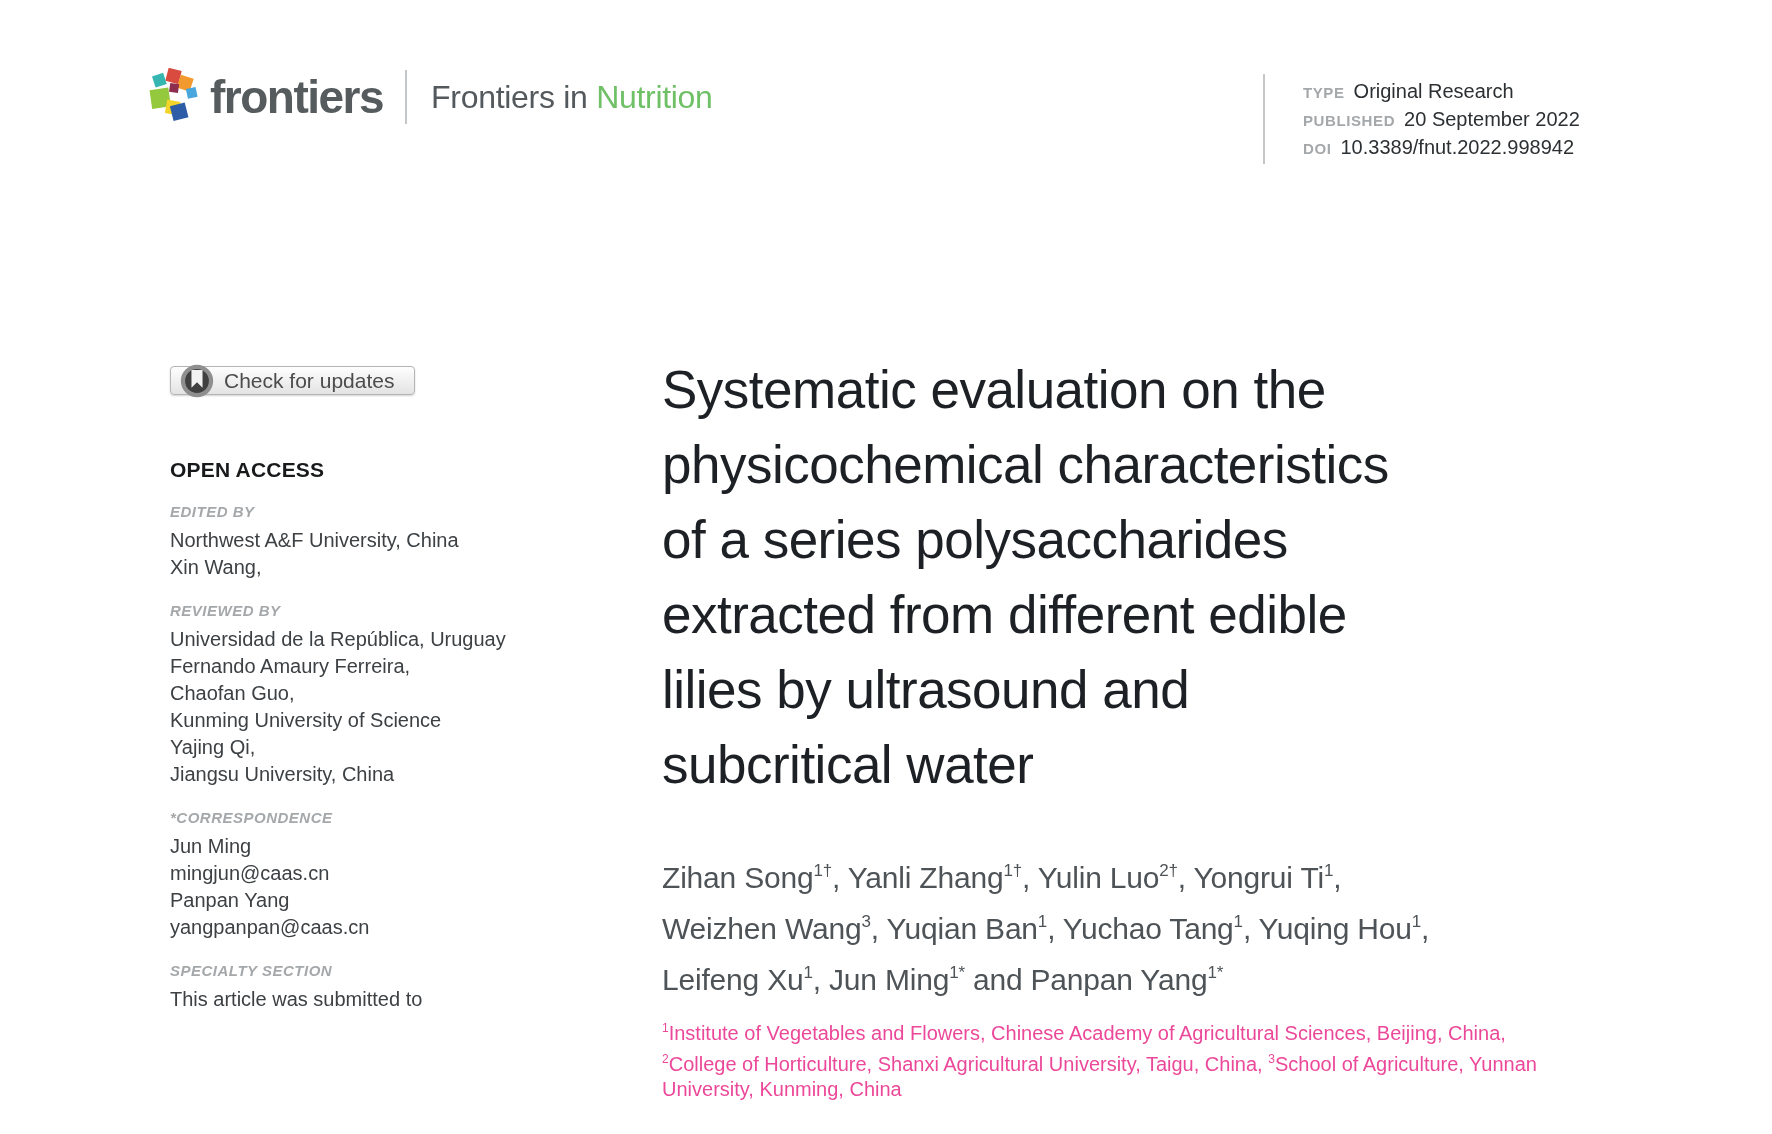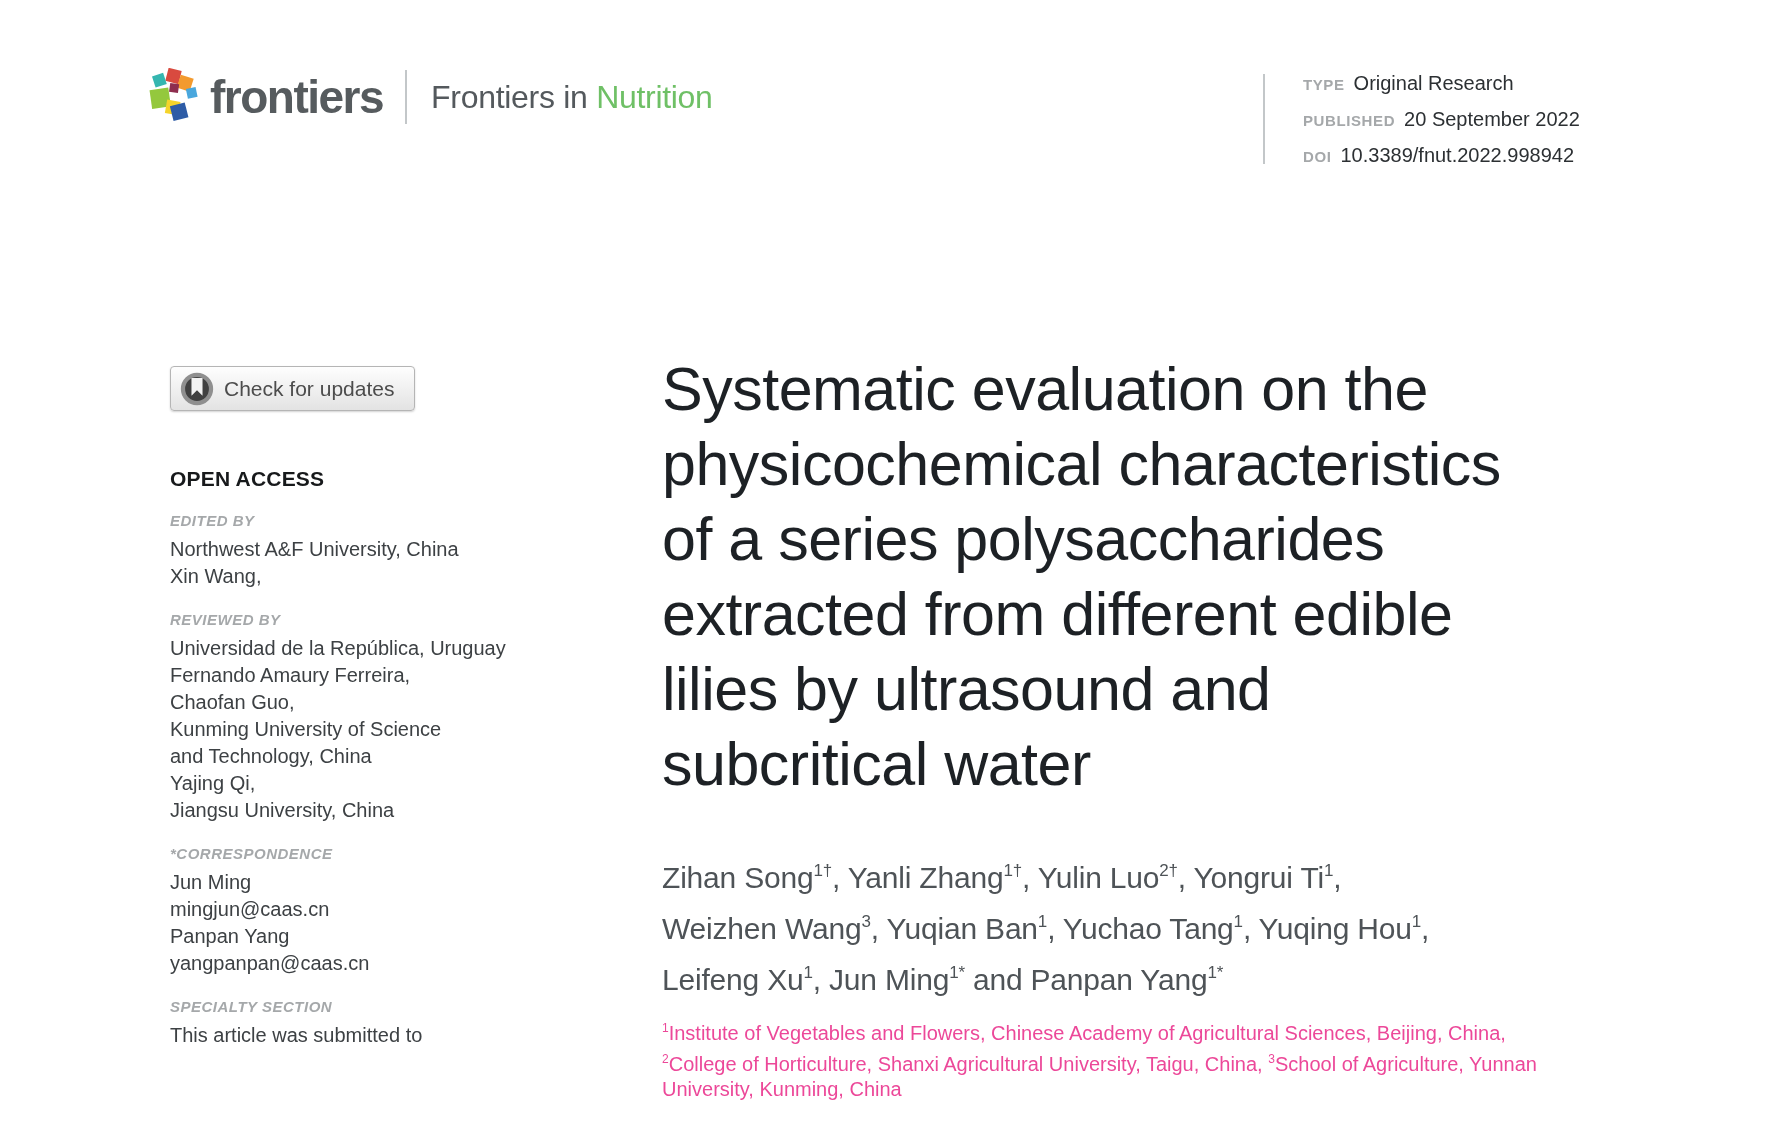--- a/index.html
+++ b/index.html
@@ -20,53 +20,53 @@
   }
   .header-divider {
     width:2px; height:54px; background:#c3c7c9; margin:0 24px 0 22px;
   }
   .journal { font-size:32px; color:#54595d; letter-spacing:-0.3px; white-space:nowrap; }
   .journal .green { color:#6fc066; }
 
   .header-right {
     position:absolute; left:1263px; top:74px;
     border-left:2px solid #c3c7c9; padding-left:38px;
-    display:flex; flex-direction:column; justify-content:center; gap:13px; height:90px;
+    display:flex; flex-direction:column; justify-content:center; gap:5px; height:90px;
   }
   .meta-row { display:flex; align-items:baseline; gap:9px; white-space:nowrap; }
   .meta-label {
     font-size:15px; font-weight:700; color:#a5a8aa; letter-spacing:0.6px;
   }
   .meta-value { font-size:20px; color:#2c3033; }
 
   
   .sidebar { position:absolute; left:170px; top:366px; width:470px; }
   .check-btn {
     display:inline-flex; align-items:center; gap:10px;
-    height:45px; padding:0 20px 0 9px;
+    height:29px; padding:0 20px 0 9px;
     border:1px solid #b5b5b5; border-radius:4px;
     background:linear-gradient(#fefefe,#e3e3e3);
     box-shadow:0 1px 2px rgba(0,0,0,0.18);
     font-size:21px; color:#4c4c4c; cursor:pointer;
   }
   .open-access {
     margin-top:56px; font-size:21px; font-weight:700; color:#17191b; letter-spacing:0.2px;
   }
   .side-section { margin-top:21px; }
   .side-label {
     font-size:15px; font-weight:700; color:#a5a8aa; letter-spacing:0.5px; margin-bottom:7px;font-style:italic;
   }
   .side-line { font-size:20px; color:#3d4144; line-height:27px; }
   .side-note { margin-top:16px; font-size:20px; color:#3d4144; line-height:27px; }
   .side-note sup, .side-line sup { font-size:13px; }
 
   
   .main { position:absolute; left:662px; top:352px; width:980px; }
   .title {
-    font-size:61px; line-height:75px; font-weight:500; color:#1d2125;
+    font-size:53px; line-height:75px; font-weight:500; color:#1d2125;
     letter-spacing:-0.5px; white-space:pre-line;
   }
   .authors {
     margin-top:47px; font-size:30px; line-height:45px; color:#4e5357;
     white-space:pre-line; letter-spacing:-0.2px;
   }
   .authors sup { font-size:17px; position:relative; top:-1px; }
   .affiliations {
     margin-top:13px; font-size:20px; line-height:26px; color:#ec4899; white-space:pre-line;
   }
@@ -126,21 +126,20 @@
         <div class="side-label">EDITED BY</div>
         <div class="side-line">Northwest A&amp;F University, China</div>
         <div class="side-line">Xin Wang,</div>
       </div>
       <div class="side-section">
         <div class="side-label">REVIEWED BY</div>
         <div class="side-line">Universidad de la República, Uruguay</div>
         <div class="side-line">Fernando Amaury Ferreira,</div>
         <div class="side-line">Chaofan Guo,</div>
         <div class="side-line">Kunming University of Science</div>
-        <div class="side-line">and Technology, China</div>
         <div class="side-line">Yajing Qi,</div>
         <div class="side-line">Jiangsu University, China</div>
       </div>
       <div class="side-section">
         <div class="side-label">*CORRESPONDENCE</div>
         <div class="side-line">Jun Ming</div>
         <div class="side-line">mingjun@caas.cn</div>
         <div class="side-line">Panpan Yang</div>
         <div class="side-line">yangpanpan@caas.cn</div>
       </div>

